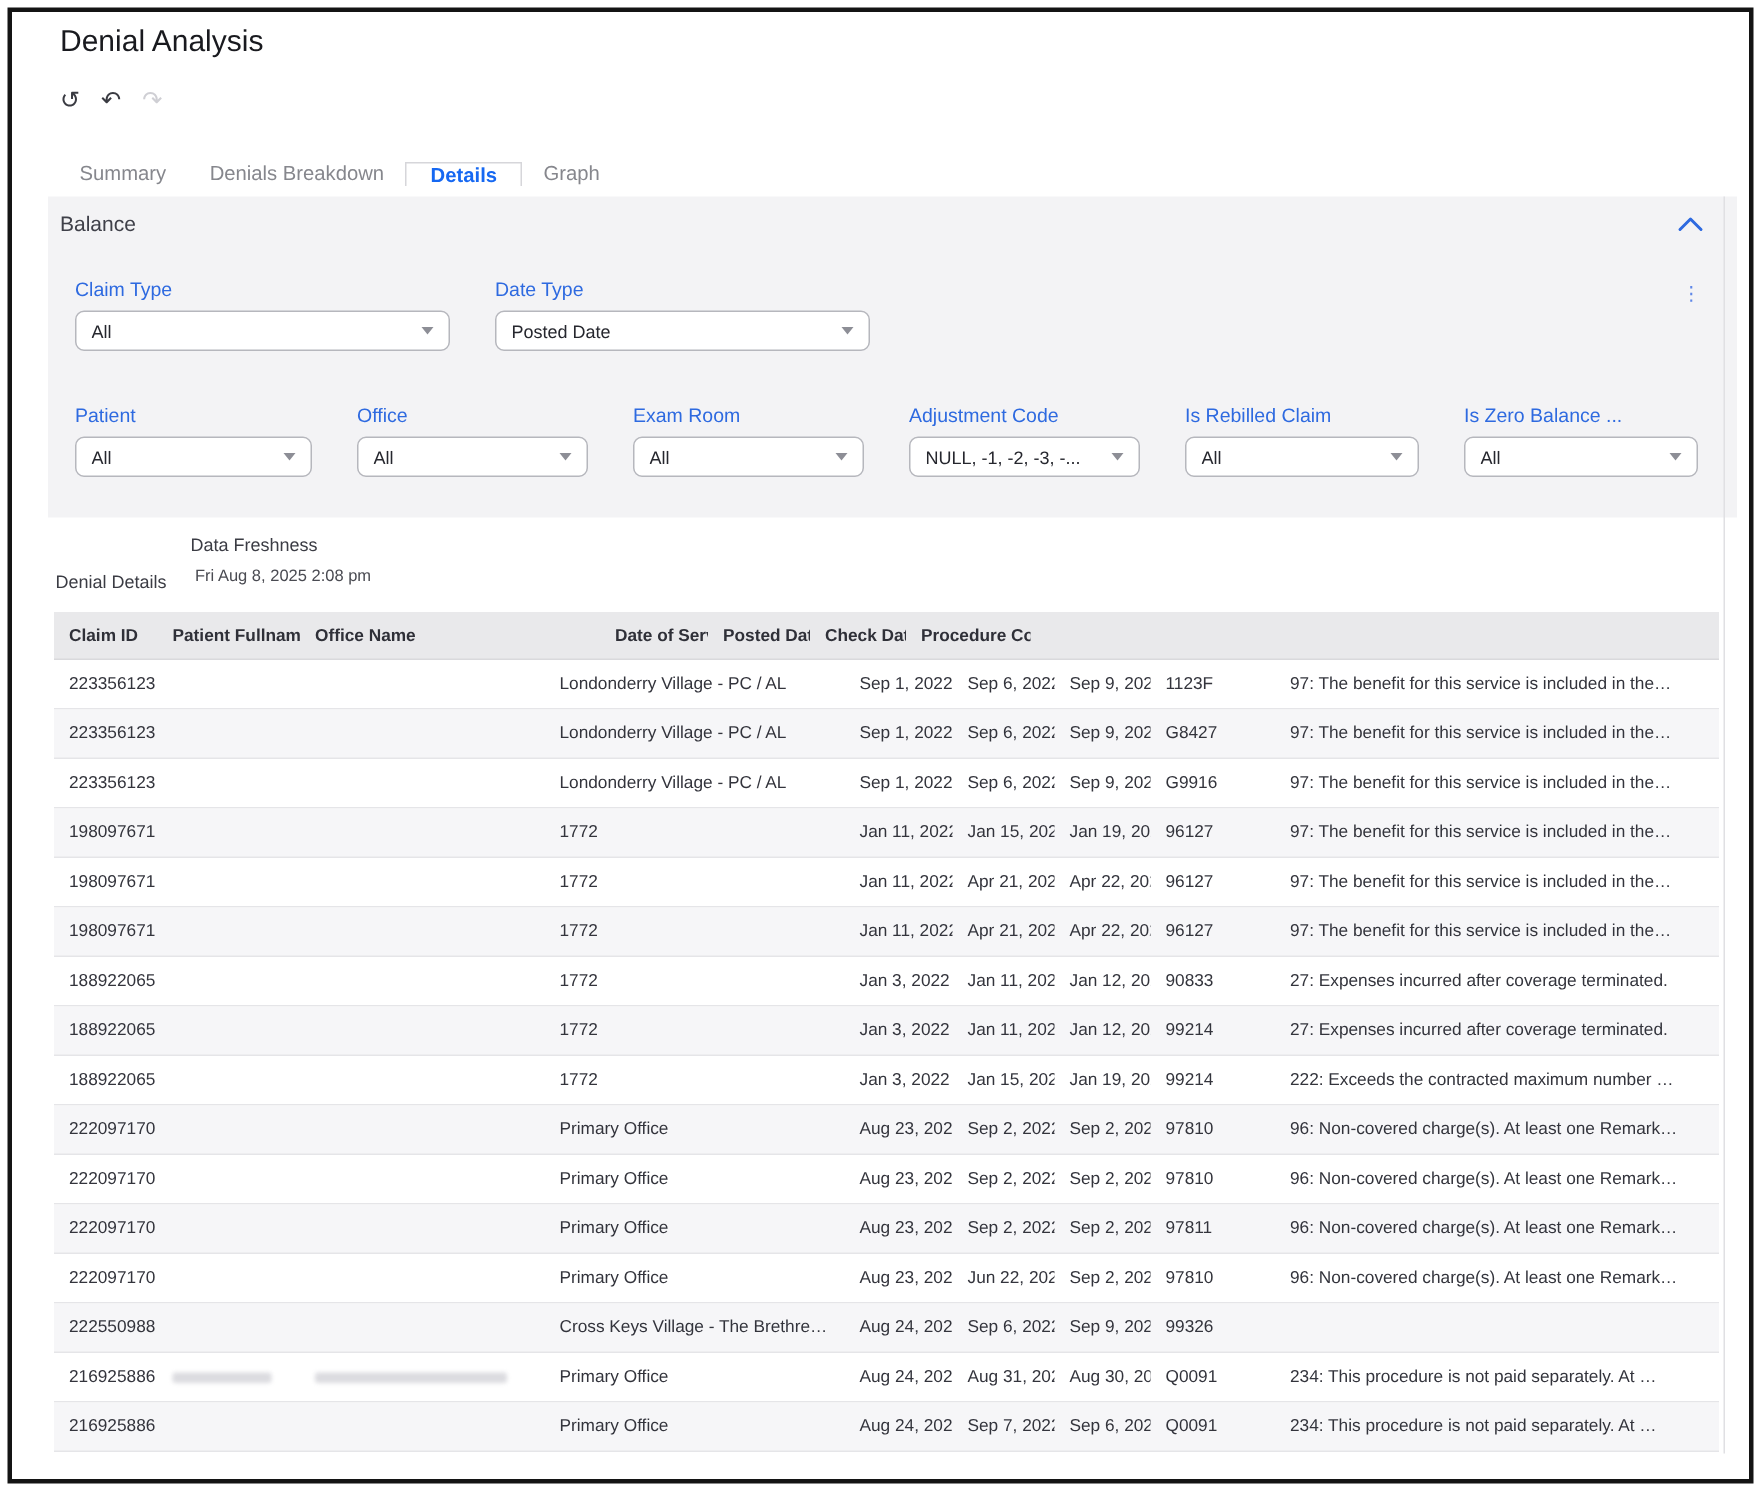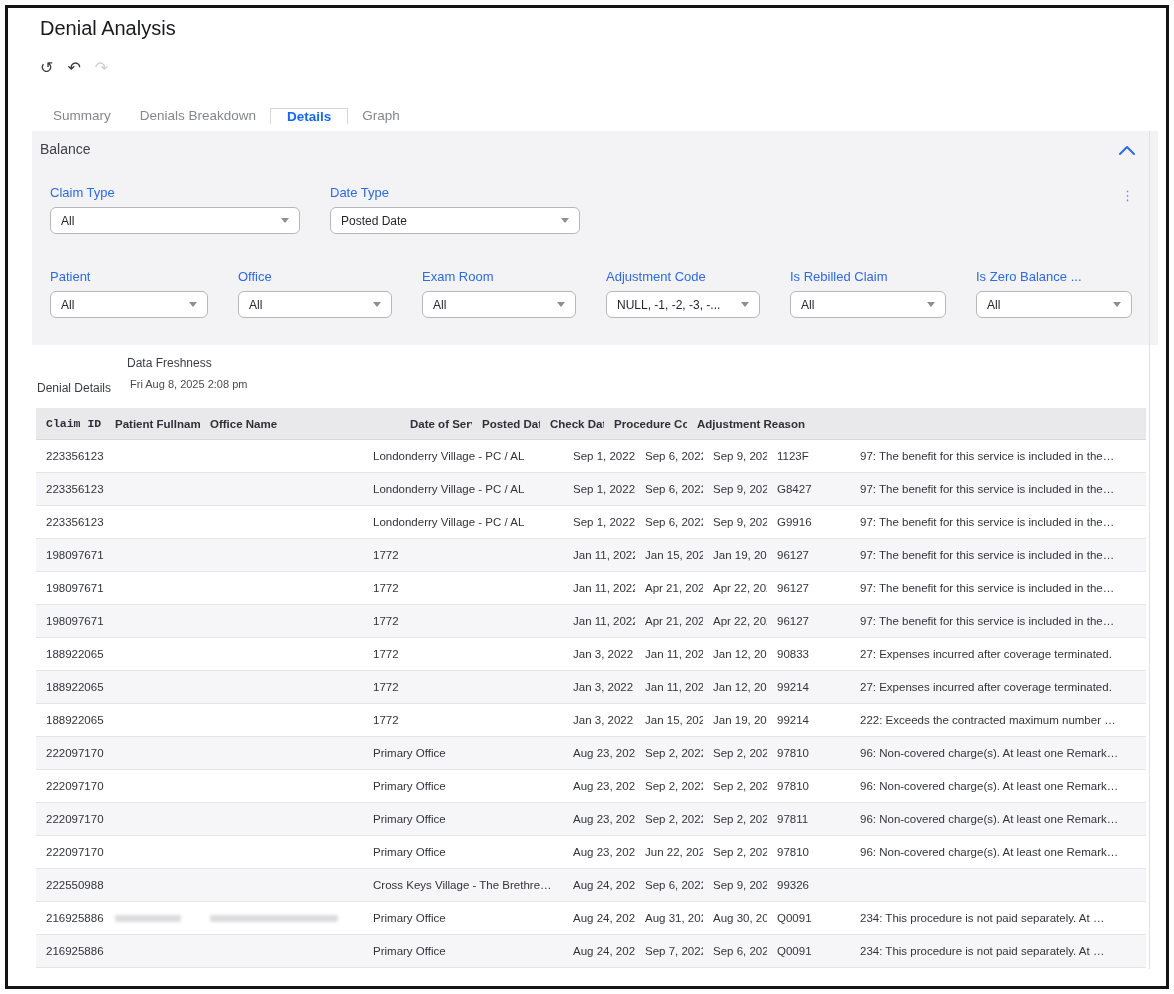--- a/index.html
+++ b/index.html
@@ -133,28 +133,27 @@
       </div>
     </div>
   </div>
 
   <div class="tbl-meta-name">Denial Details</div>
   <div class="freshness-label">Data Freshness</div>
   <div class="freshness-value">Fri Aug 8, 2025 2:08 pm</div>
 
   <div class="table" id="denial-table">
       <div class="trow head">
-        <div class="tcell" style="width: 69px; font-family: Liberation Mono, monospace;">Claim ID</div>
+        <div class="tcell" style="width: 69px;">Claim ID</div>
         <div class="tcell" style="width: 95px;">Patient Fullname</div>
         <div class="tcell" style="width: 200px;">Office Name</div>
         <div class="tcell" style="width: 72px;">Date of Service</div>
         <div class="tcell" style="width: 68px;">Posted Date</div>
         <div class="tcell" style="width: 64px;">Check Date</div>
         <div class="tcell" style="width: 83px;">Procedure Code</div>
-        <div class="tcell" style="width: 296px;">Adjustment Reason</div>
       </div>
       <div class="trow">
         <div class="tcell" style="width: 69px;">223356123</div>
         <div class="tcell" style="width: 95px;"></div>
         <div class="tcell" style="width: 163px;"></div>
         <div class="tcell" style="width: 200px;">Londonderry Village - PC / AL</div>
         <div class="tcell" style="width: 72px;">Sep 1, 2022</div>
         <div class="tcell" style="width: 68px;">Sep 6, 2022</div>
         <div class="tcell" style="width: 64px;">Sep 9, 2022</div>
         <div class="tcell" style="width: 83px;">1123F</div>

